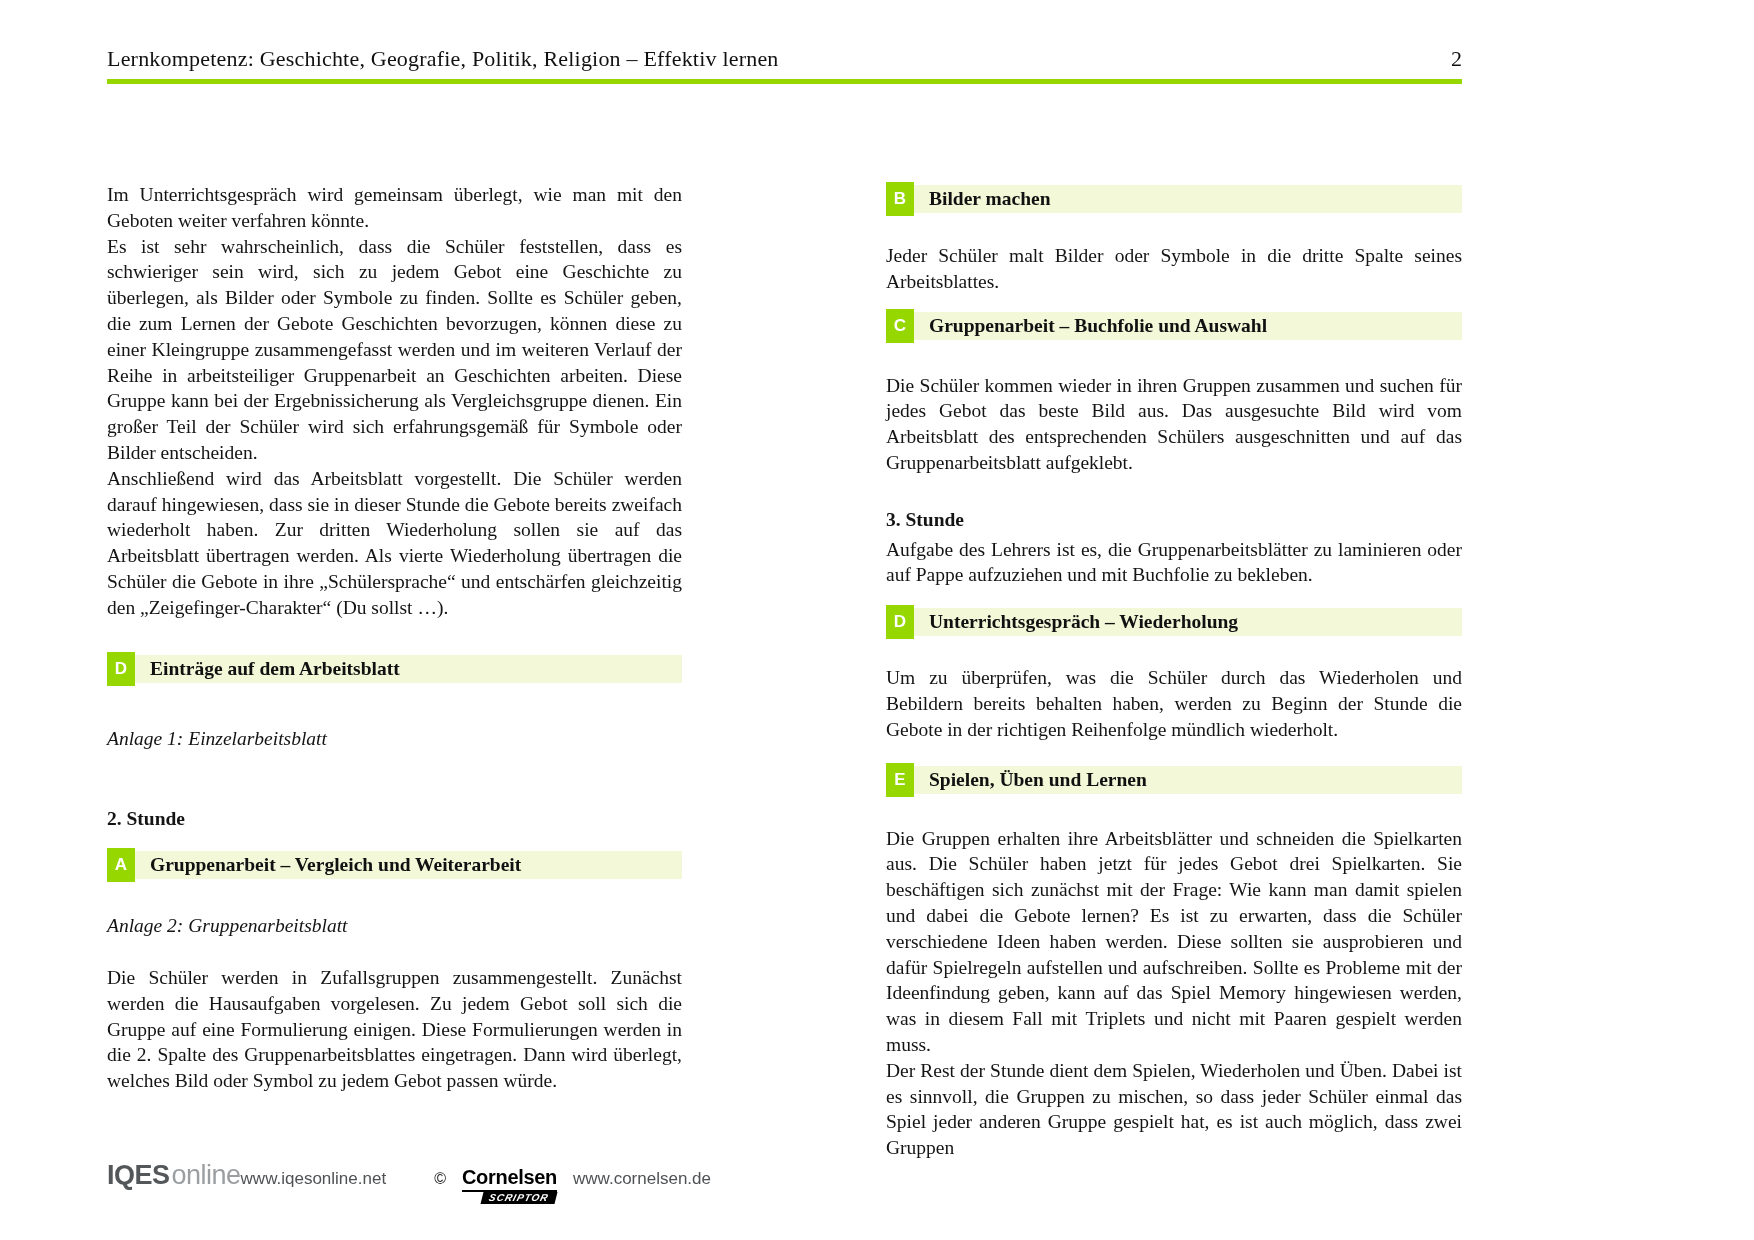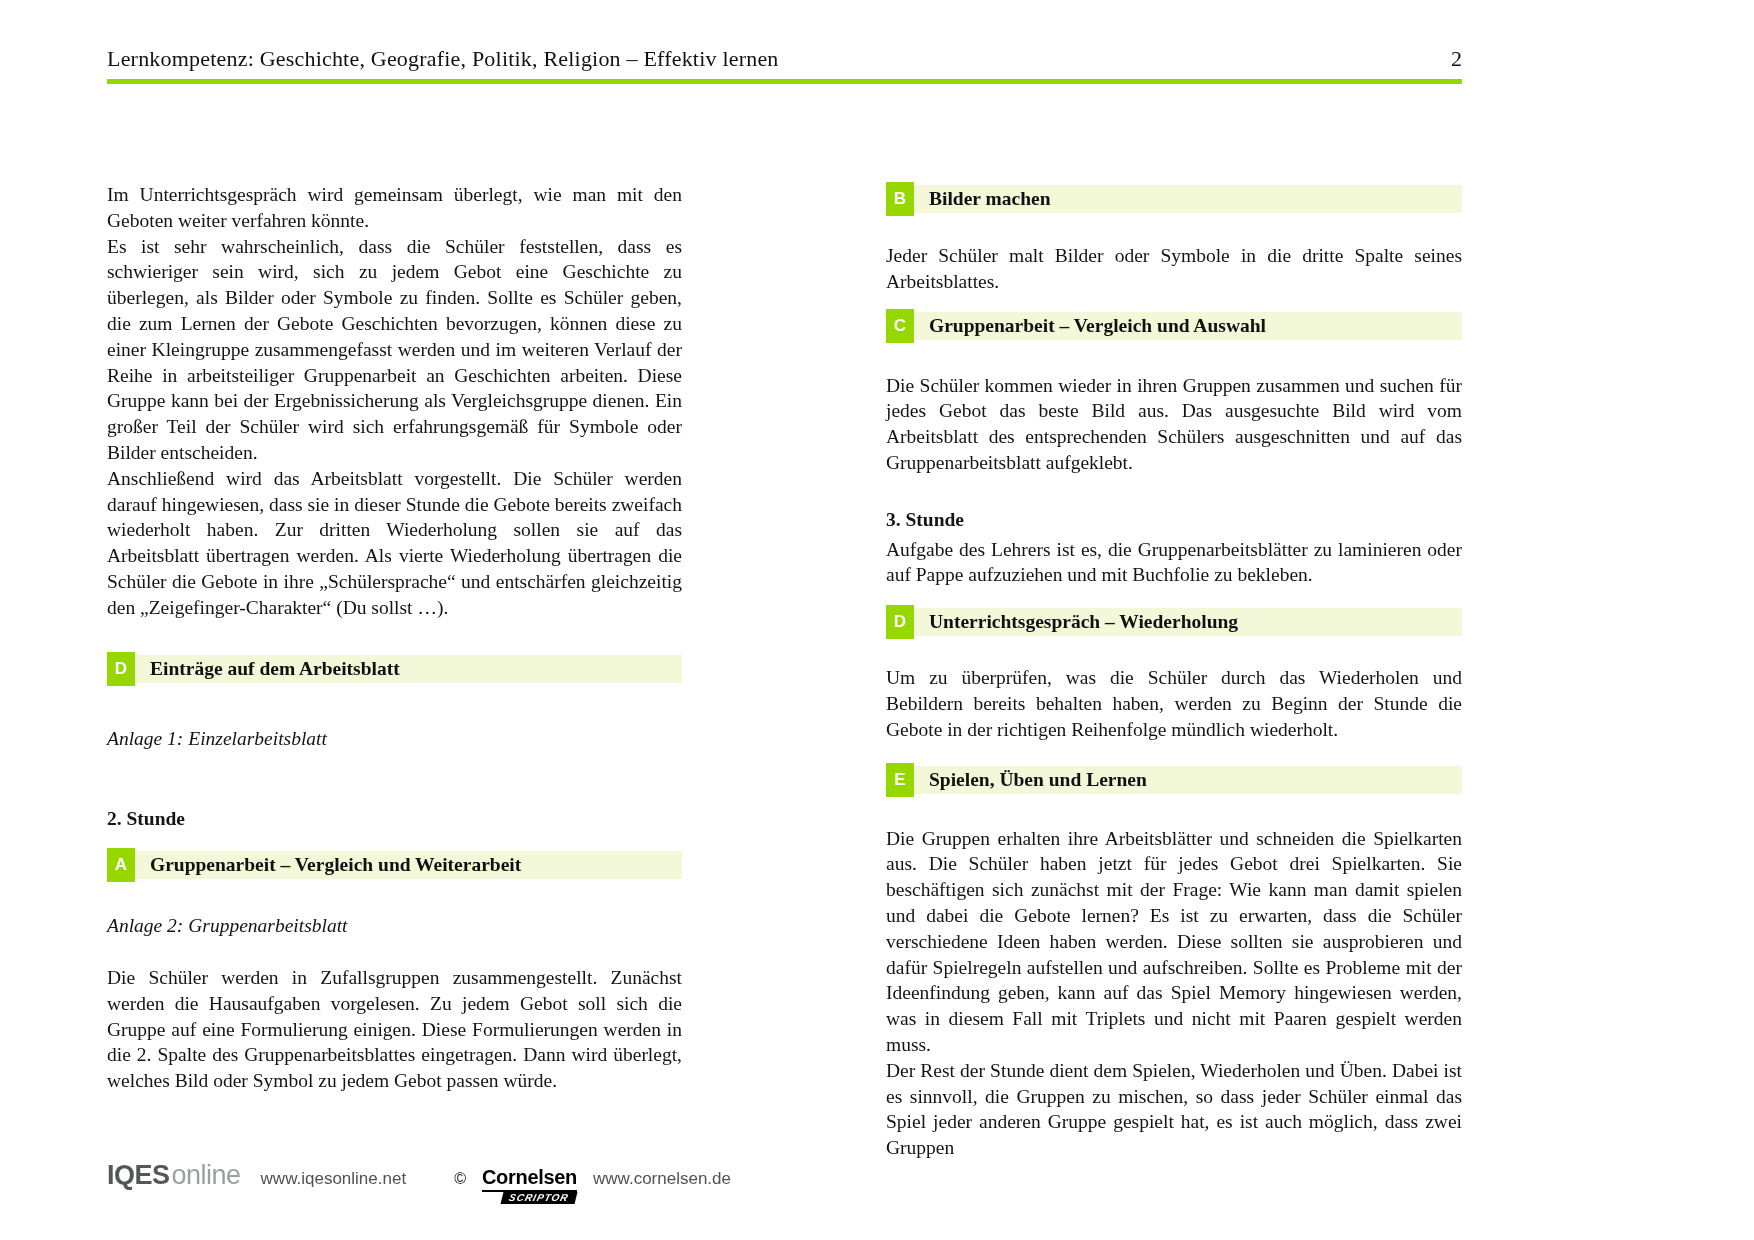--- a/index.html
+++ b/index.html
@@ -74,21 +74,21 @@
   .r-para6{margin-top:29px;}
   
   .footer{
     position:absolute;left:107px;top:1160px;
     display:flex;align-items:baseline;
     font-family:Liberation Sans, sans-serif;
   }
   .iqes-logo{font-size:27px;letter-spacing:-0.5px;}
   .iqes-bold{font-weight:bold;color:#54575a;}
   .iqes-light{color:#9b9ea1;margin-left:2px;}
-  .iqes-url{font-size:17px;color:#4f5254;margin-left:20px;}
+  .iqes-url{font-size:17px;color:#4f5254;}
   .copyright{font-size:16px;color:#1a1a1a;margin-left:48px;}
   .cornelsen-wrap{position:relative;margin-left:16px;}
   .cornelsen-word{
     font-weight:bold;font-size:20px;color:#000;
     letter-spacing:-0.3px;
     border-bottom:2.5px solid #000;padding-bottom:1px;
     display:inline-block;
   }
   .scriptor{
     position:absolute;left:20px;top:26px;
@@ -139,21 +139,21 @@
       <div class="bar"></div>
       <div class="badge">B</div>
       <div class="sec-title">Bilder machen</div>
     </div>
 
     <p class="para r-para1">Jeder Schüler malt Bilder oder Symbole in die dritte Spalte seines Arbeitsblattes.</p>
 
     <div class="section r-section-c">
       <div class="bar"></div>
       <div class="badge">C</div>
-      <div class="sec-title">Gruppenarbeit – Vergleich und Auswahl</div>
+      <div class="sec-title">Gruppenarbeit – Buchfolie und Auswahl</div>
     </div>
 
     <p class="para r-para2">Die Schüler kommen wieder in ihren Gruppen zusammen und suchen für jedes Gebot das beste Bild aus. Das ausgesuchte Bild wird vom Arbeitsblatt des entsprechenden Schülers ausgeschnitten und auf das Gruppenarbeitsblatt aufgeklebt.</p>
     <p class="stunde r-stunde3">3. Stunde</p>
     <p class="para r-para4">Aufgabe des Lehrers ist es, die Gruppenarbeitsblätter zu laminieren oder auf Pappe aufzuziehen und mit Buchfolie zu bekleben.</p>
 
     <div class="section r-section-d">
       <div class="bar"></div>
       <div class="badge">D</div>
       <div class="sec-title">Unterrichtsgespräch – Wiederholung</div>

